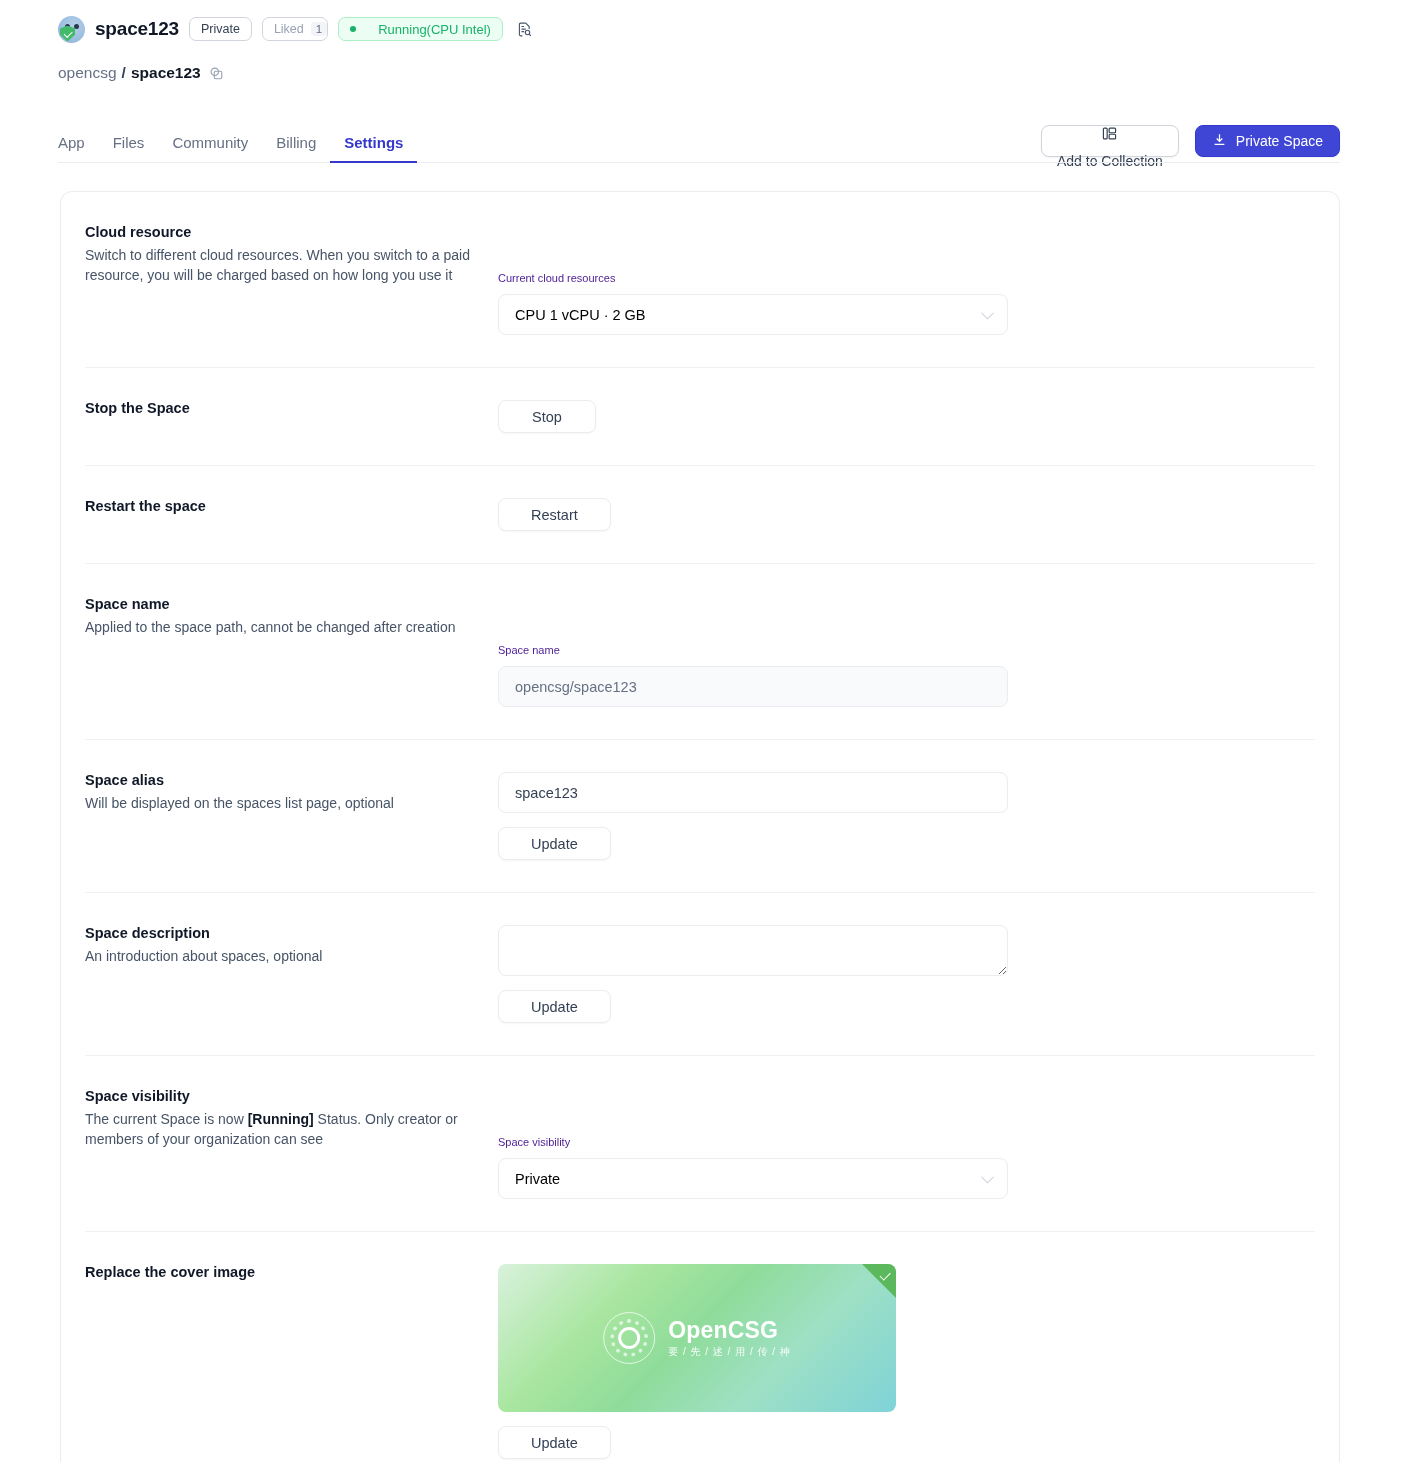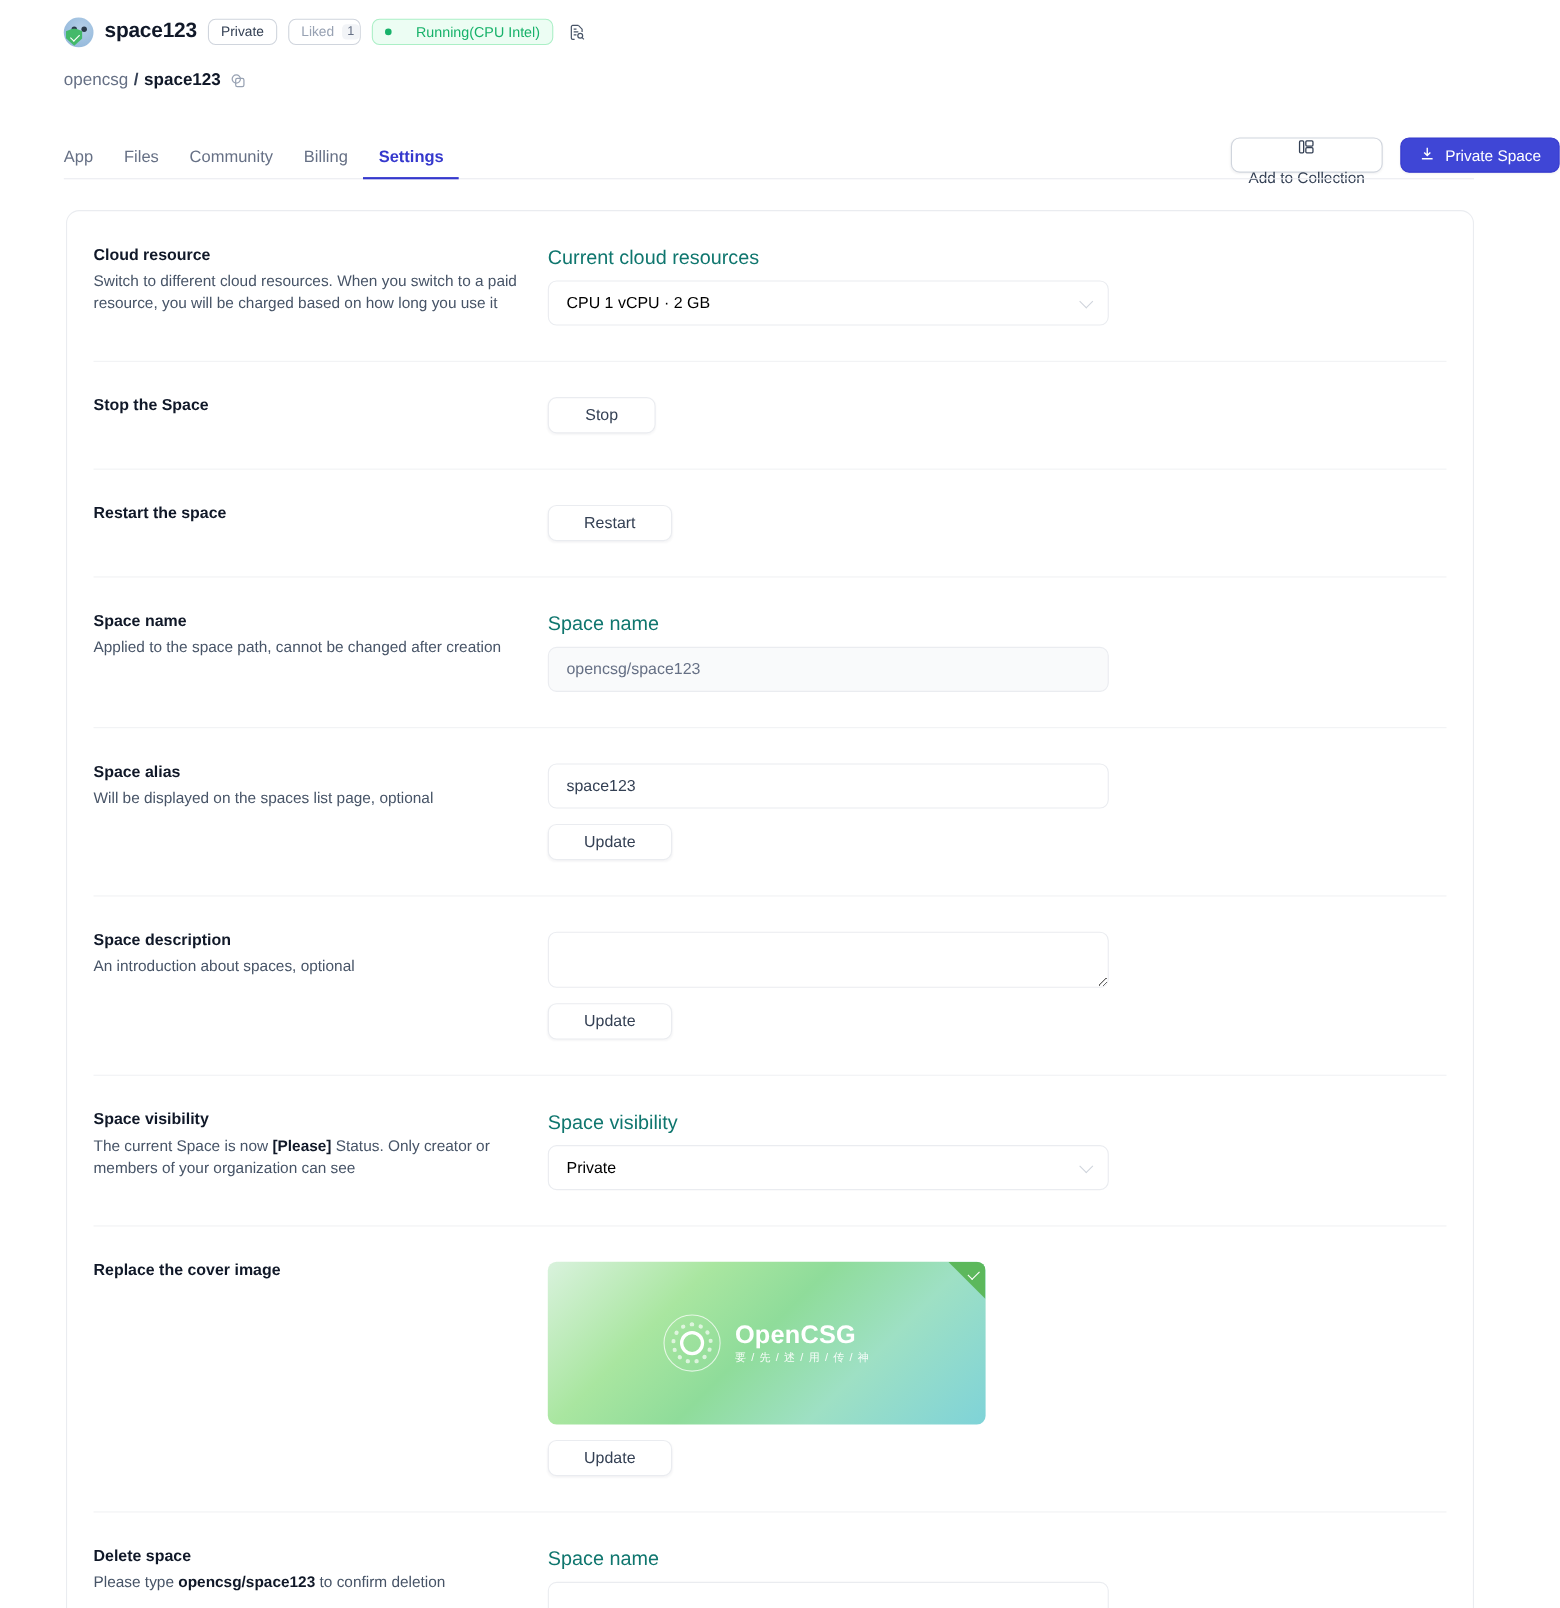--- a/index.html
+++ b/index.html
@@ -51,21 +51,21 @@
 
   .breadcrumb { margin-top: 20px; font-size: 15.5px; display: flex; align-items: center; gap: 5px; }
   .breadcrumb .org { color: #667085; }
   .breadcrumb .sep { color: #344054; font-weight: 600; }
   .breadcrumb .repo { color: #101828; font-weight: 600; }
   .copy-icon { margin-left: 3px; display: inline-flex; color: #98a2b3; }
 
   
   .tabbar {
     margin-top: 41px; position: relative; display: flex; align-items: flex-end;
-    height: 40px; padding-left: 58px; 
+    height: 40px; padding-left: 58px; padding-right: 78px;
   }
   .tabbar:after {
     content: ""; position: absolute; left: 58px; right: 78px; bottom: 0; height: 1px; background: #eaecf0;
   }
   .tabs { display: flex; gap: 0; }
   .tab {
     font-size: 15px; color: #667085; padding: 0 14px 12px 14px; position: relative;
     cursor: pointer; white-space: nowrap;
   }
   .tab:first-child { padding-left: 0; }
@@ -94,21 +94,21 @@
     margin: 28px 78px 0 60px; border: 1px solid #eaecf0; border-radius: 12px;
     background: #fff; padding: 0 24px;
   }
   .row { display: flex; padding: 32px 0; border-bottom: 1px solid #f1f2f4; }
   .row:last-child { border-bottom: none; }
   .row .left { width: 413px; flex: 0 0 413px; padding-right: 28px; }
   .row .right { flex: 1 1 auto; }
   .lbl { font-size: 14.5px; font-weight: 700; color: #101828; }
   .desc { font-size: 14px; color: #475467; line-height: 1.44; margin-top: 5px; }
   .desc b { font-weight: 700; color: #101828; }
-  .field-label { font-size: 18px; color: #0f766e; margin-bottom: 10px; }
+  .field-label { font-size: 11px; color: #4c1d95; margin-bottom: 10px; margin-top: 48px; }
 
   .select {
     position: relative; width: 510px; height: 41px; border: 1px solid #eaecf0; border-radius: 8px;
     background: #fff; display: flex; align-items: center; padding: 0 16px; font-size: 14.5px;
     color: #000000; cursor: pointer;
   }
   .select .chev {
     position: absolute; right: 15px; top: 50%; width: 9px; height: 9px;
     border-right: 1.4px solid #cfd4dc; border-bottom: 1.4px solid #cfd4dc;
     transform: translateY(-70%) rotate(45deg);
@@ -311,21 +311,21 @@
         <textarea class="textarea" style=""></textarea>
         <div class="mt14">
           <button class="btn-sm">Update</button>
         </div>
       </div>
     </div>
 
     <div class="row">
       <div class="left">
         <div class="lbl">Space visibility</div>
-        <div class="desc"><span>The current Space is now </span><b>[Please]</b><span> Status. Only creator or members of your organization can see</span></div>
+        <div class="desc"><span>The current Space is now </span><b>[Running]</b><span> Status. Only creator or members of your organization can see</span></div>
       </div>
       <div class="right">
         <div class="field-label">Space visibility</div>
         <div class="select">
           <span>Private</span>
           <span class="chev"></span>
         </div>
       </div>
     </div>
 

